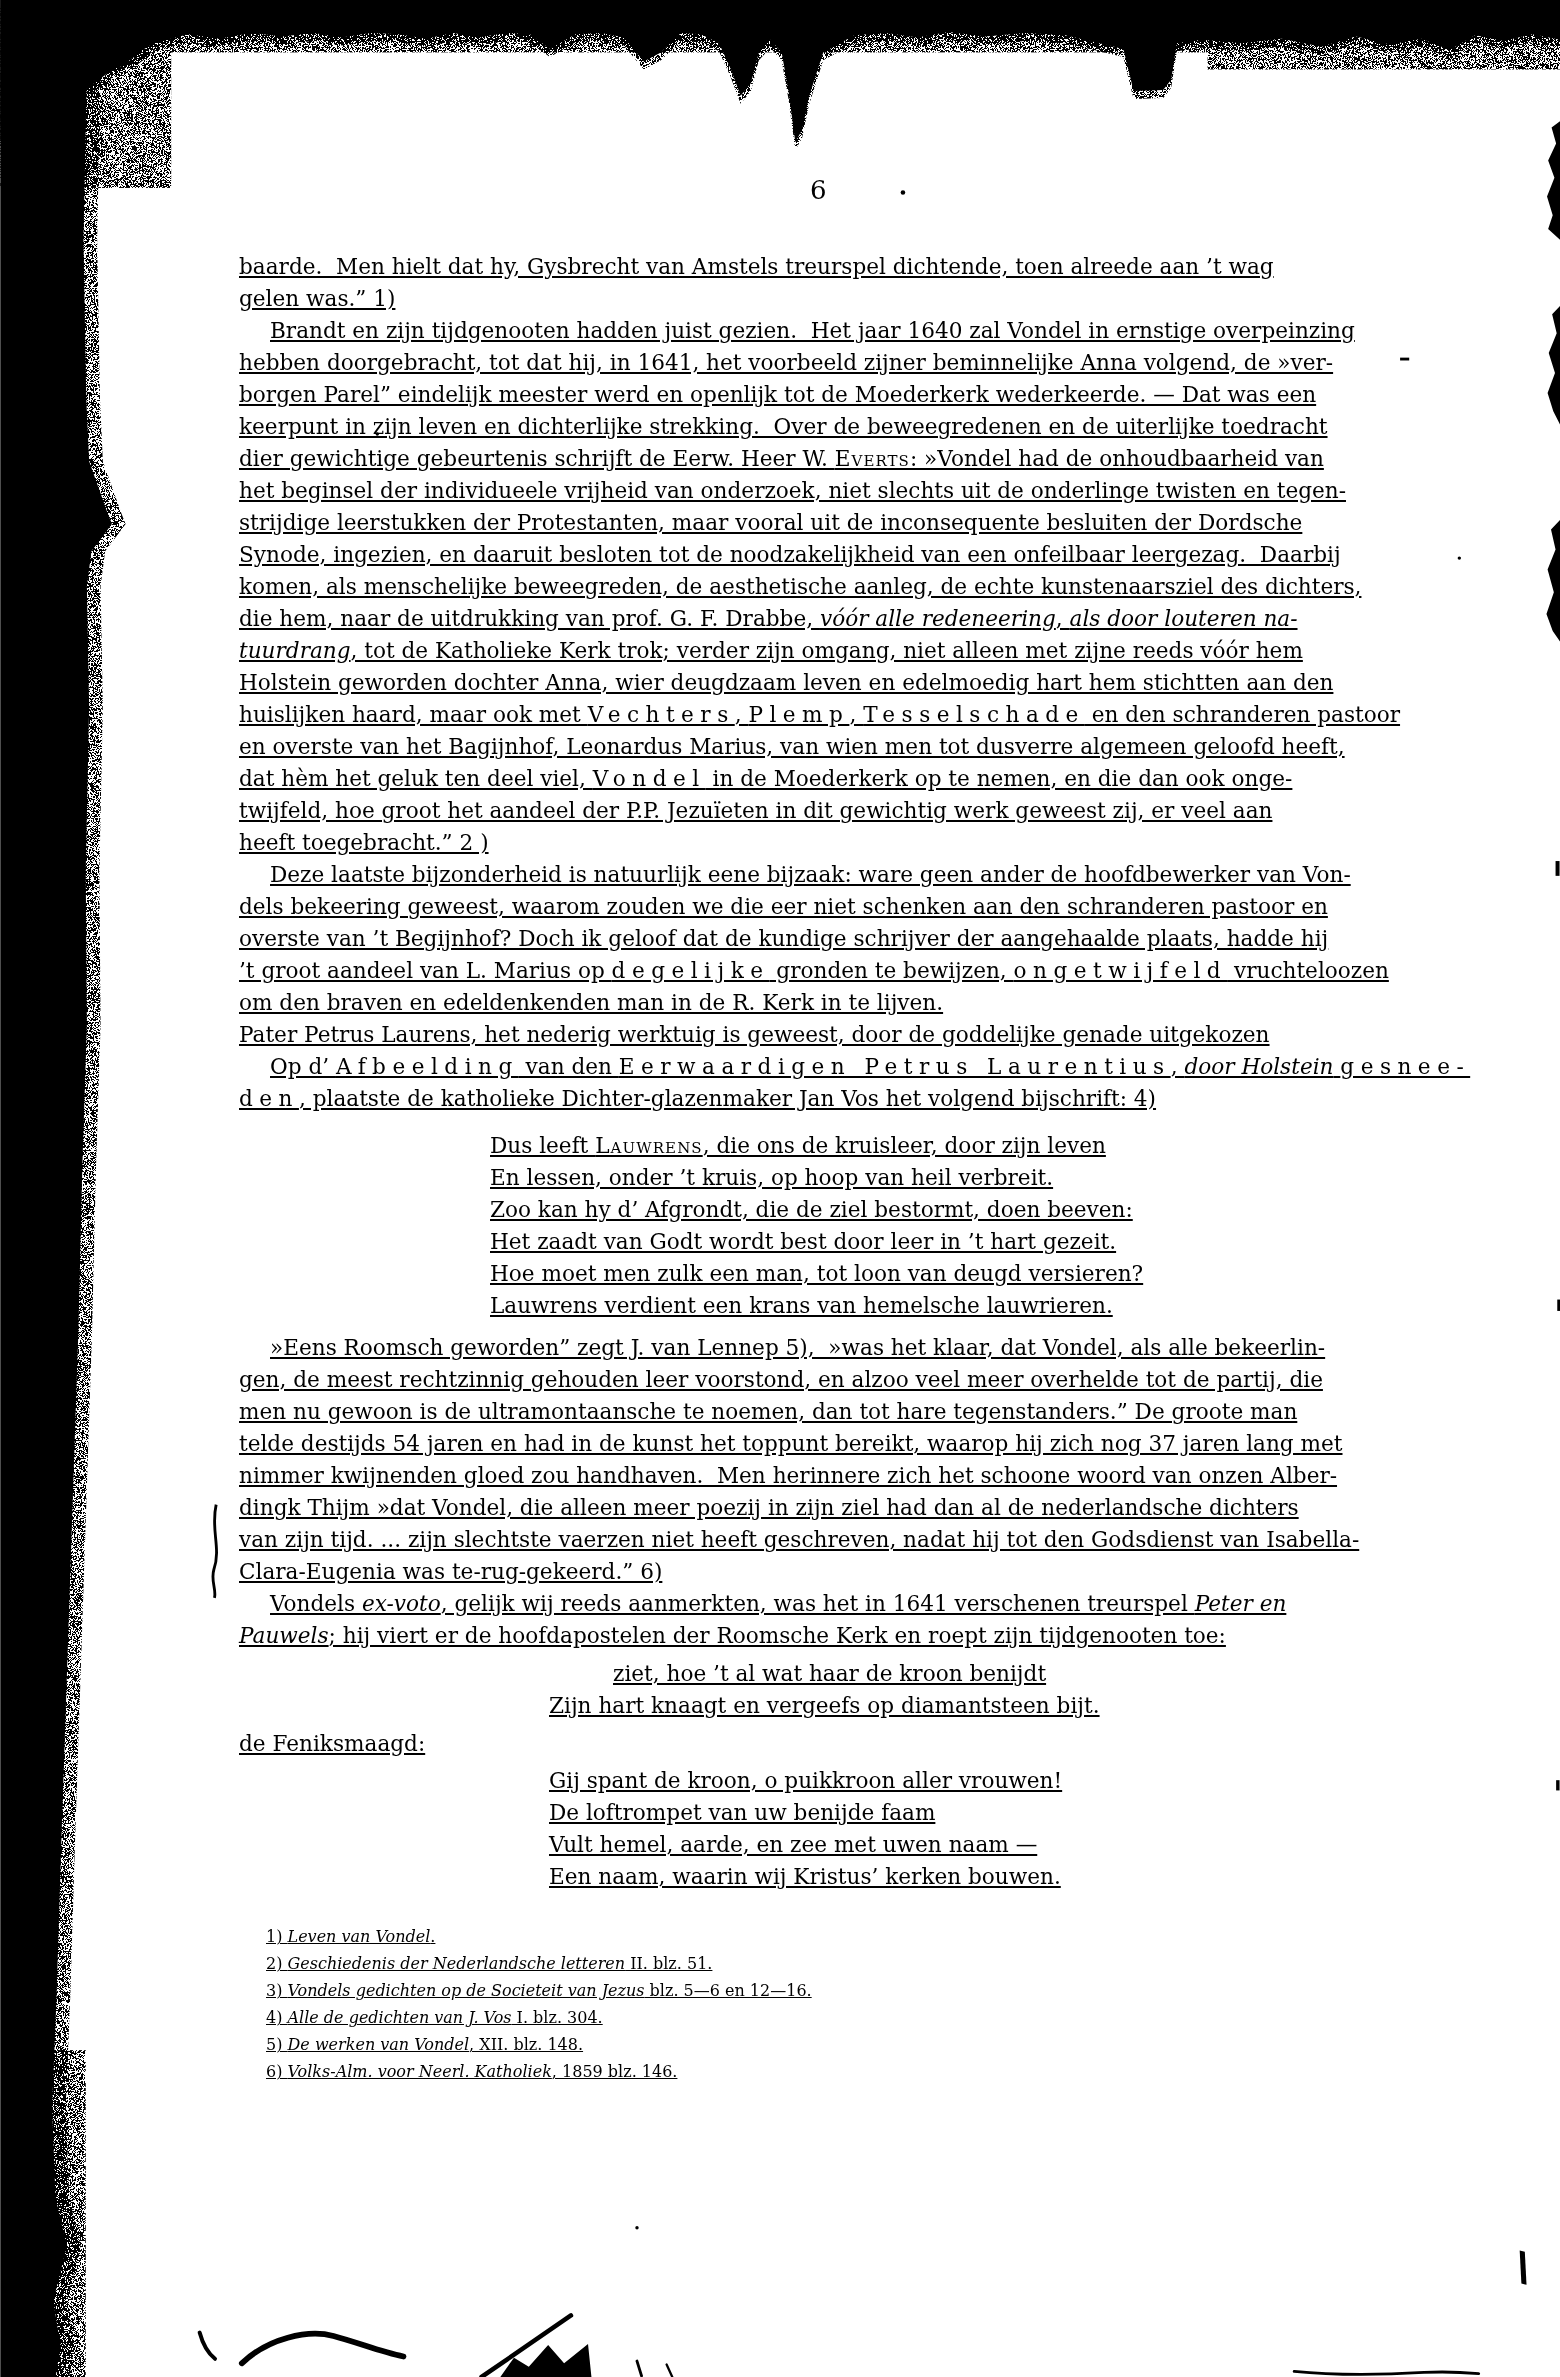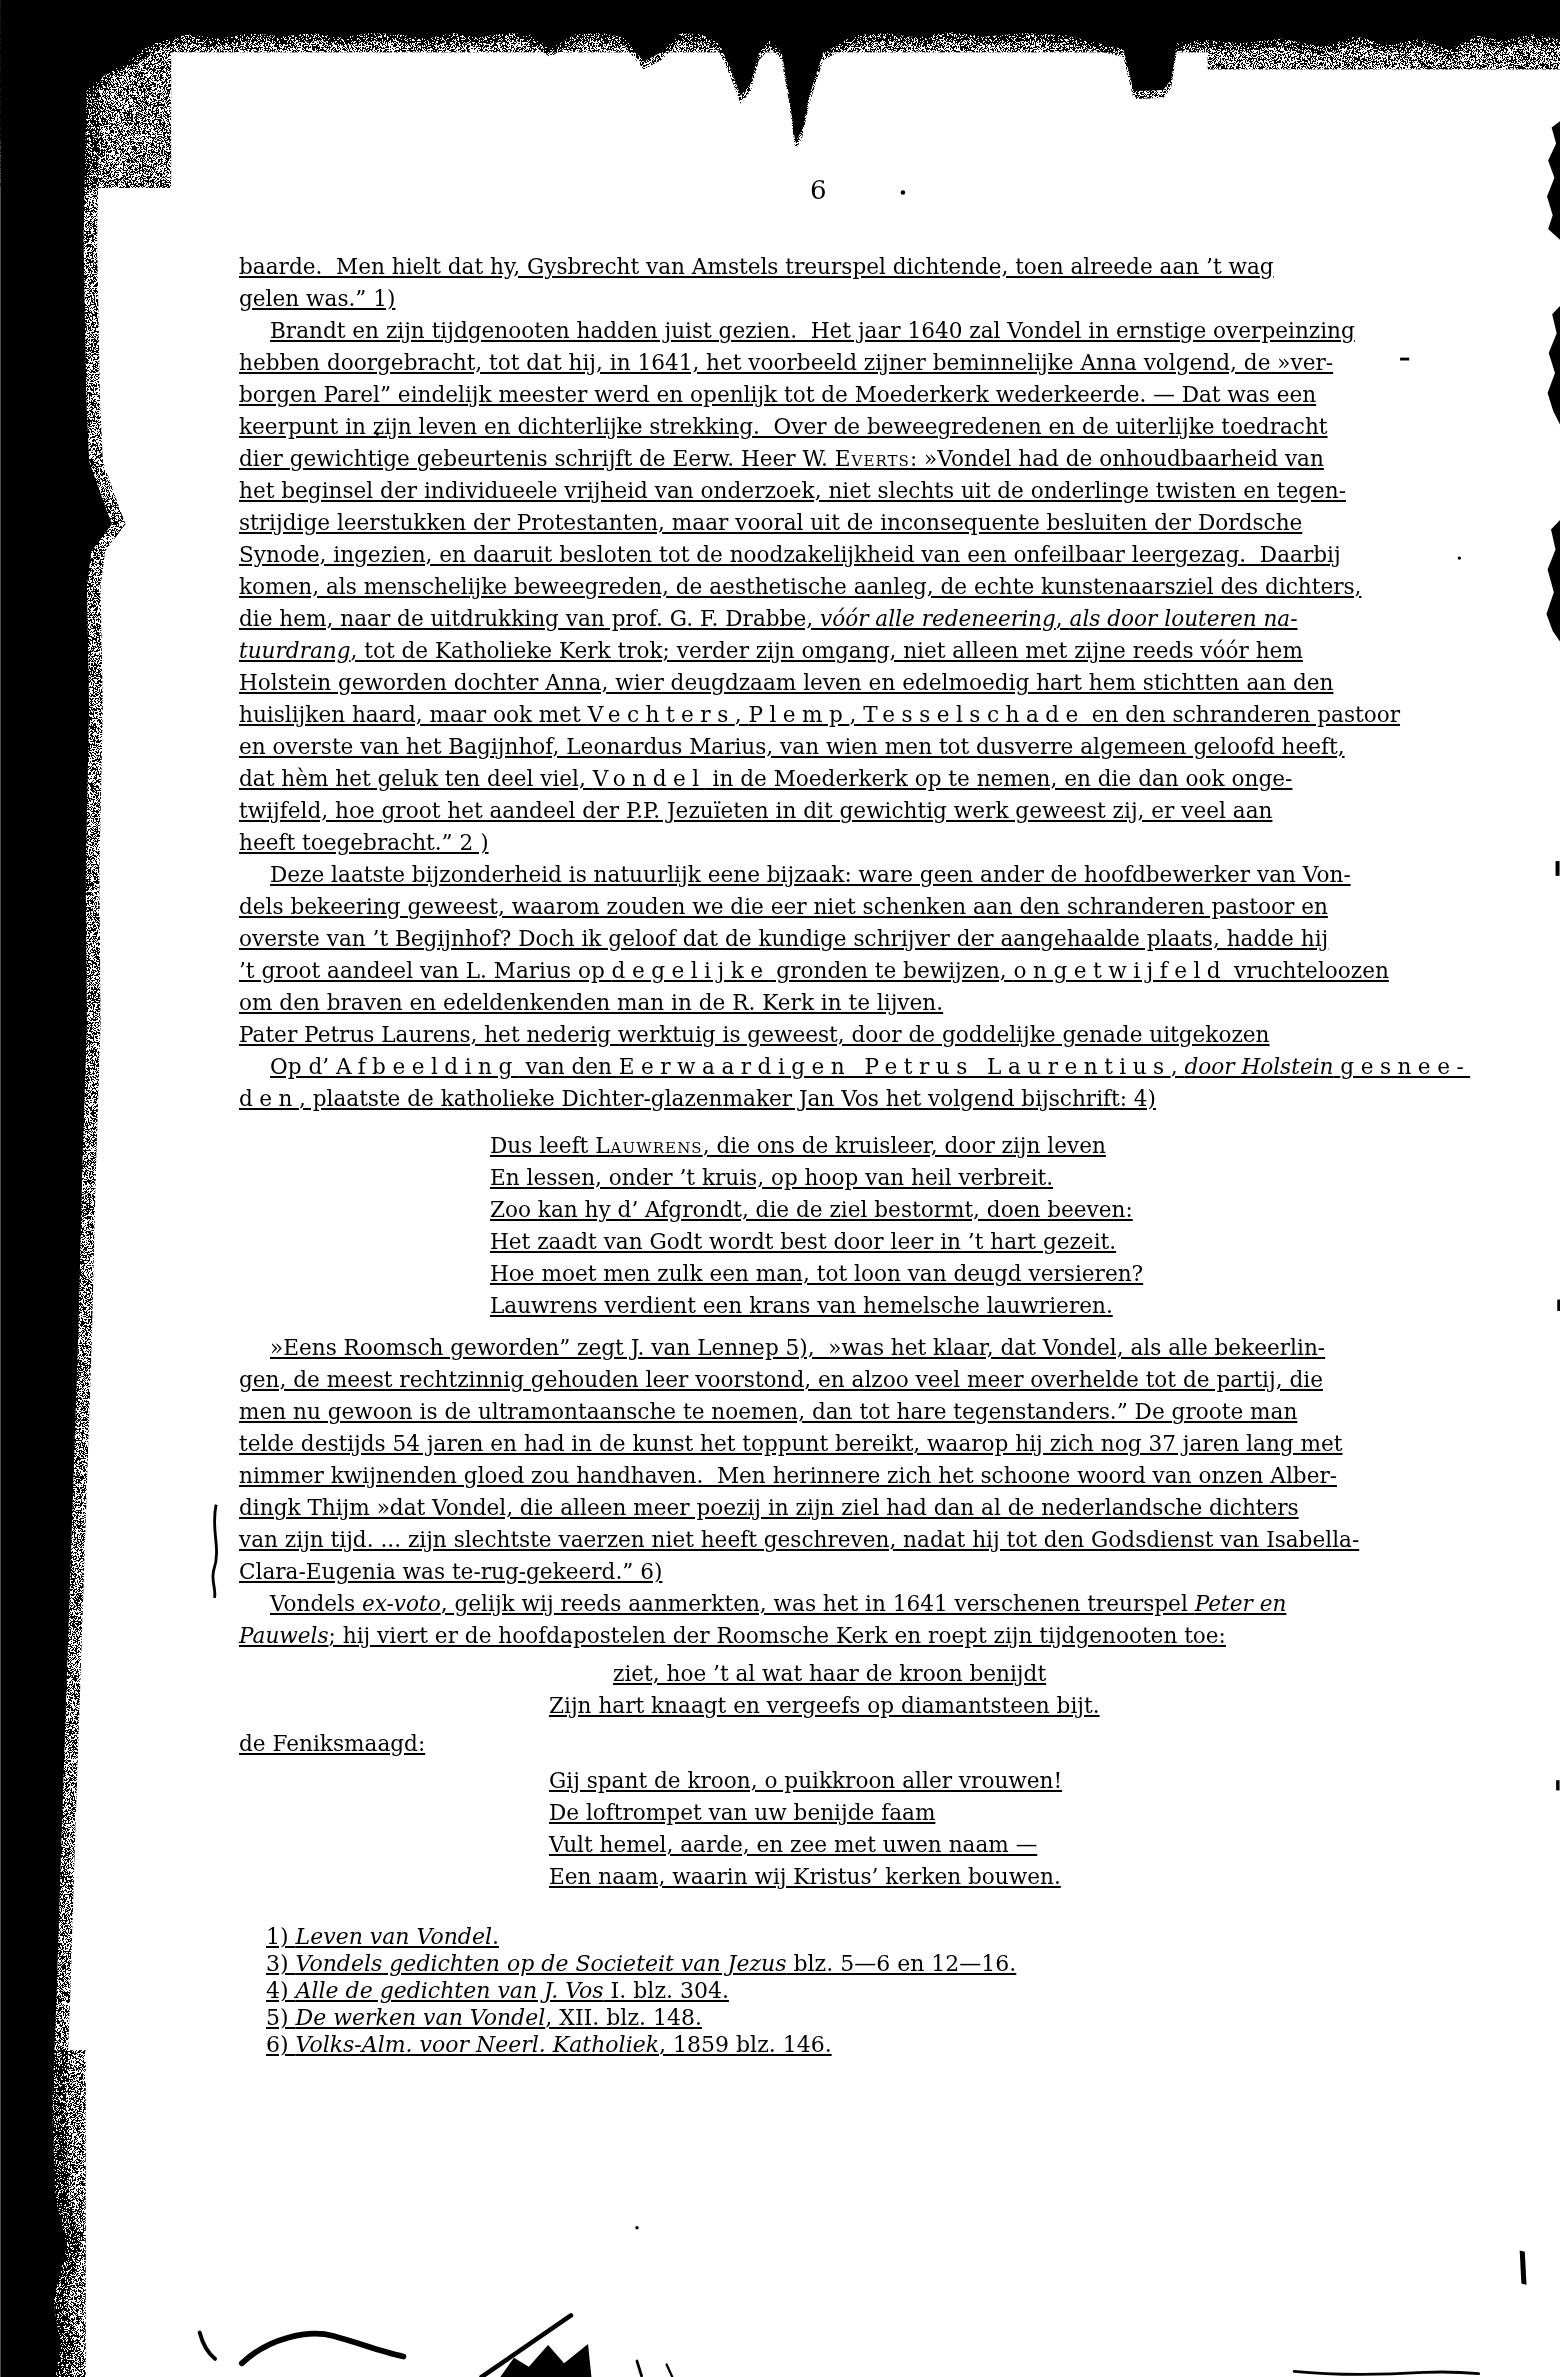--- a/index.html
+++ b/index.html
@@ -35,21 +35,21 @@
     text-decoration: underline;
   }
   .para { margin: 0; }
   .line { height: 32px; white-space: pre; overflow: visible; }
   .line.first { text-indent: 31px; }
   .line.hang { padding-left: 64px; }
   .verse-a { margin: 15px 0 10.3px 251px; }
   .verse-b { margin: 5.7px 0 5.7px 310px; }
   .footnotes {
     margin: 30px 0 0 27px;
-    font-size: 22px;
+    font-size: 16px;
     line-height: 27px;
   }
   .footnotes .line { height: 27px; }
   .seg {}
   .it { font-style: italic; text-align: right; }
   .sc { font-variant: small-caps; letter-spacing: 0.05em; }
   .sp { letter-spacing: 0.3em; }
 </style>
 </head>
 <body>
@@ -184,20 +184,21 @@
         <div class="line"><span class="seg">de Feniksmaagd:</span></div>
       </div>
       <div class="verse verse-b">
         <div class="line"><span class="seg">Gij spant de kroon, o puikkroon aller vrouwen!</span></div>
         <div class="line"><span class="seg">De loftrompet van uw benijde faam</span></div>
         <div class="line"><span class="seg">Vult hemel, aarde, en zee met uwen naam —</span></div>
         <div class="line"><span class="seg">Een naam, waarin wij Kristus’ kerken bouwen.</span></div>
       </div>
       <div class="footnotes">
         <div class="line"><span class="seg">1) </span><span class="seg it">Leven van Vondel</span><span class="seg">.</span></div>
+        <div class="line"><span class="seg">2) </span><span class="seg it">Geschiedenis der Nederlandsche letteren</span><span class="seg"> II. blz. 51.</span></div>
         <div class="line"><span class="seg">3) </span><span class="seg it">Vondels gedichten op de Societeit van Jezus</span><span class="seg"> blz. 5—6 en 12—16.</span></div>
         <div class="line"><span class="seg">4) </span><span class="seg it">Alle de gedichten van J. Vos</span><span class="seg"> I. blz. 304.</span></div>
         <div class="line"><span class="seg">5) </span><span class="seg it">De werken van Vondel</span><span class="seg">, XII. blz. 148.</span></div>
         <div class="line"><span class="seg">6) </span><span class="seg it">Volks-Alm. voor Neerl. Katholiek</span><span class="seg">, 1859 blz. 146.</span></div>
       </div>
     </div>
 
 </div>
 
 

